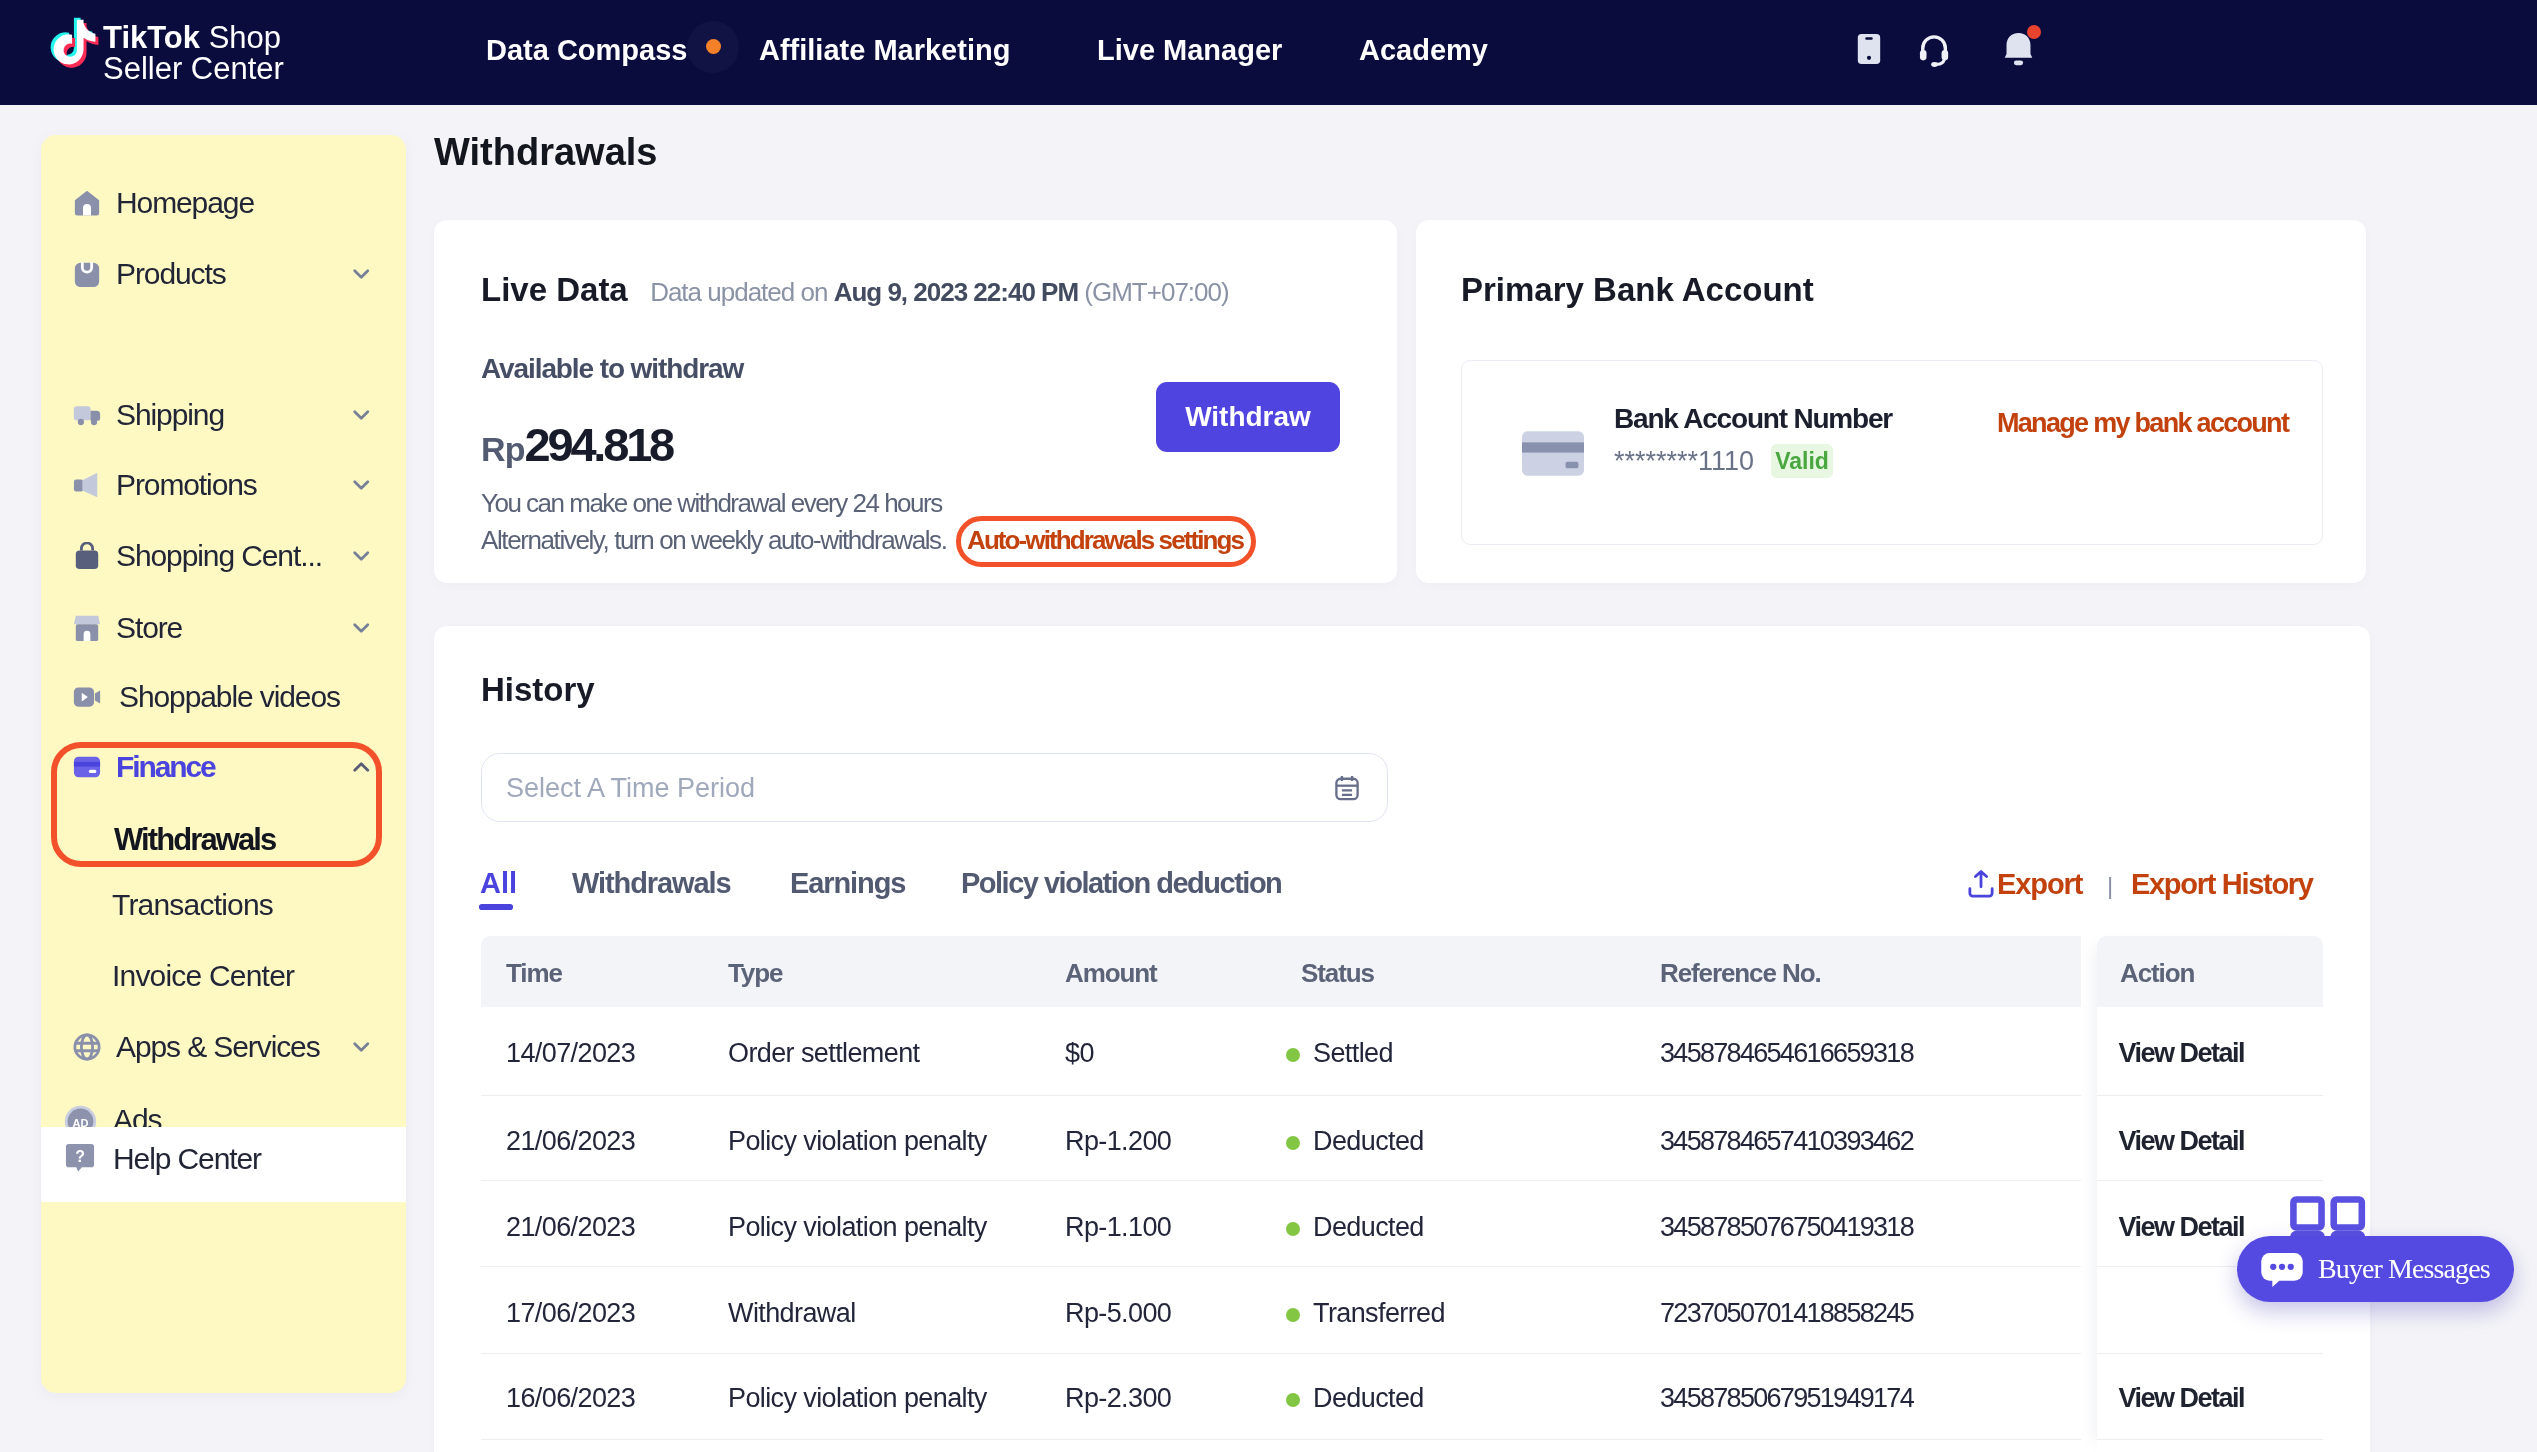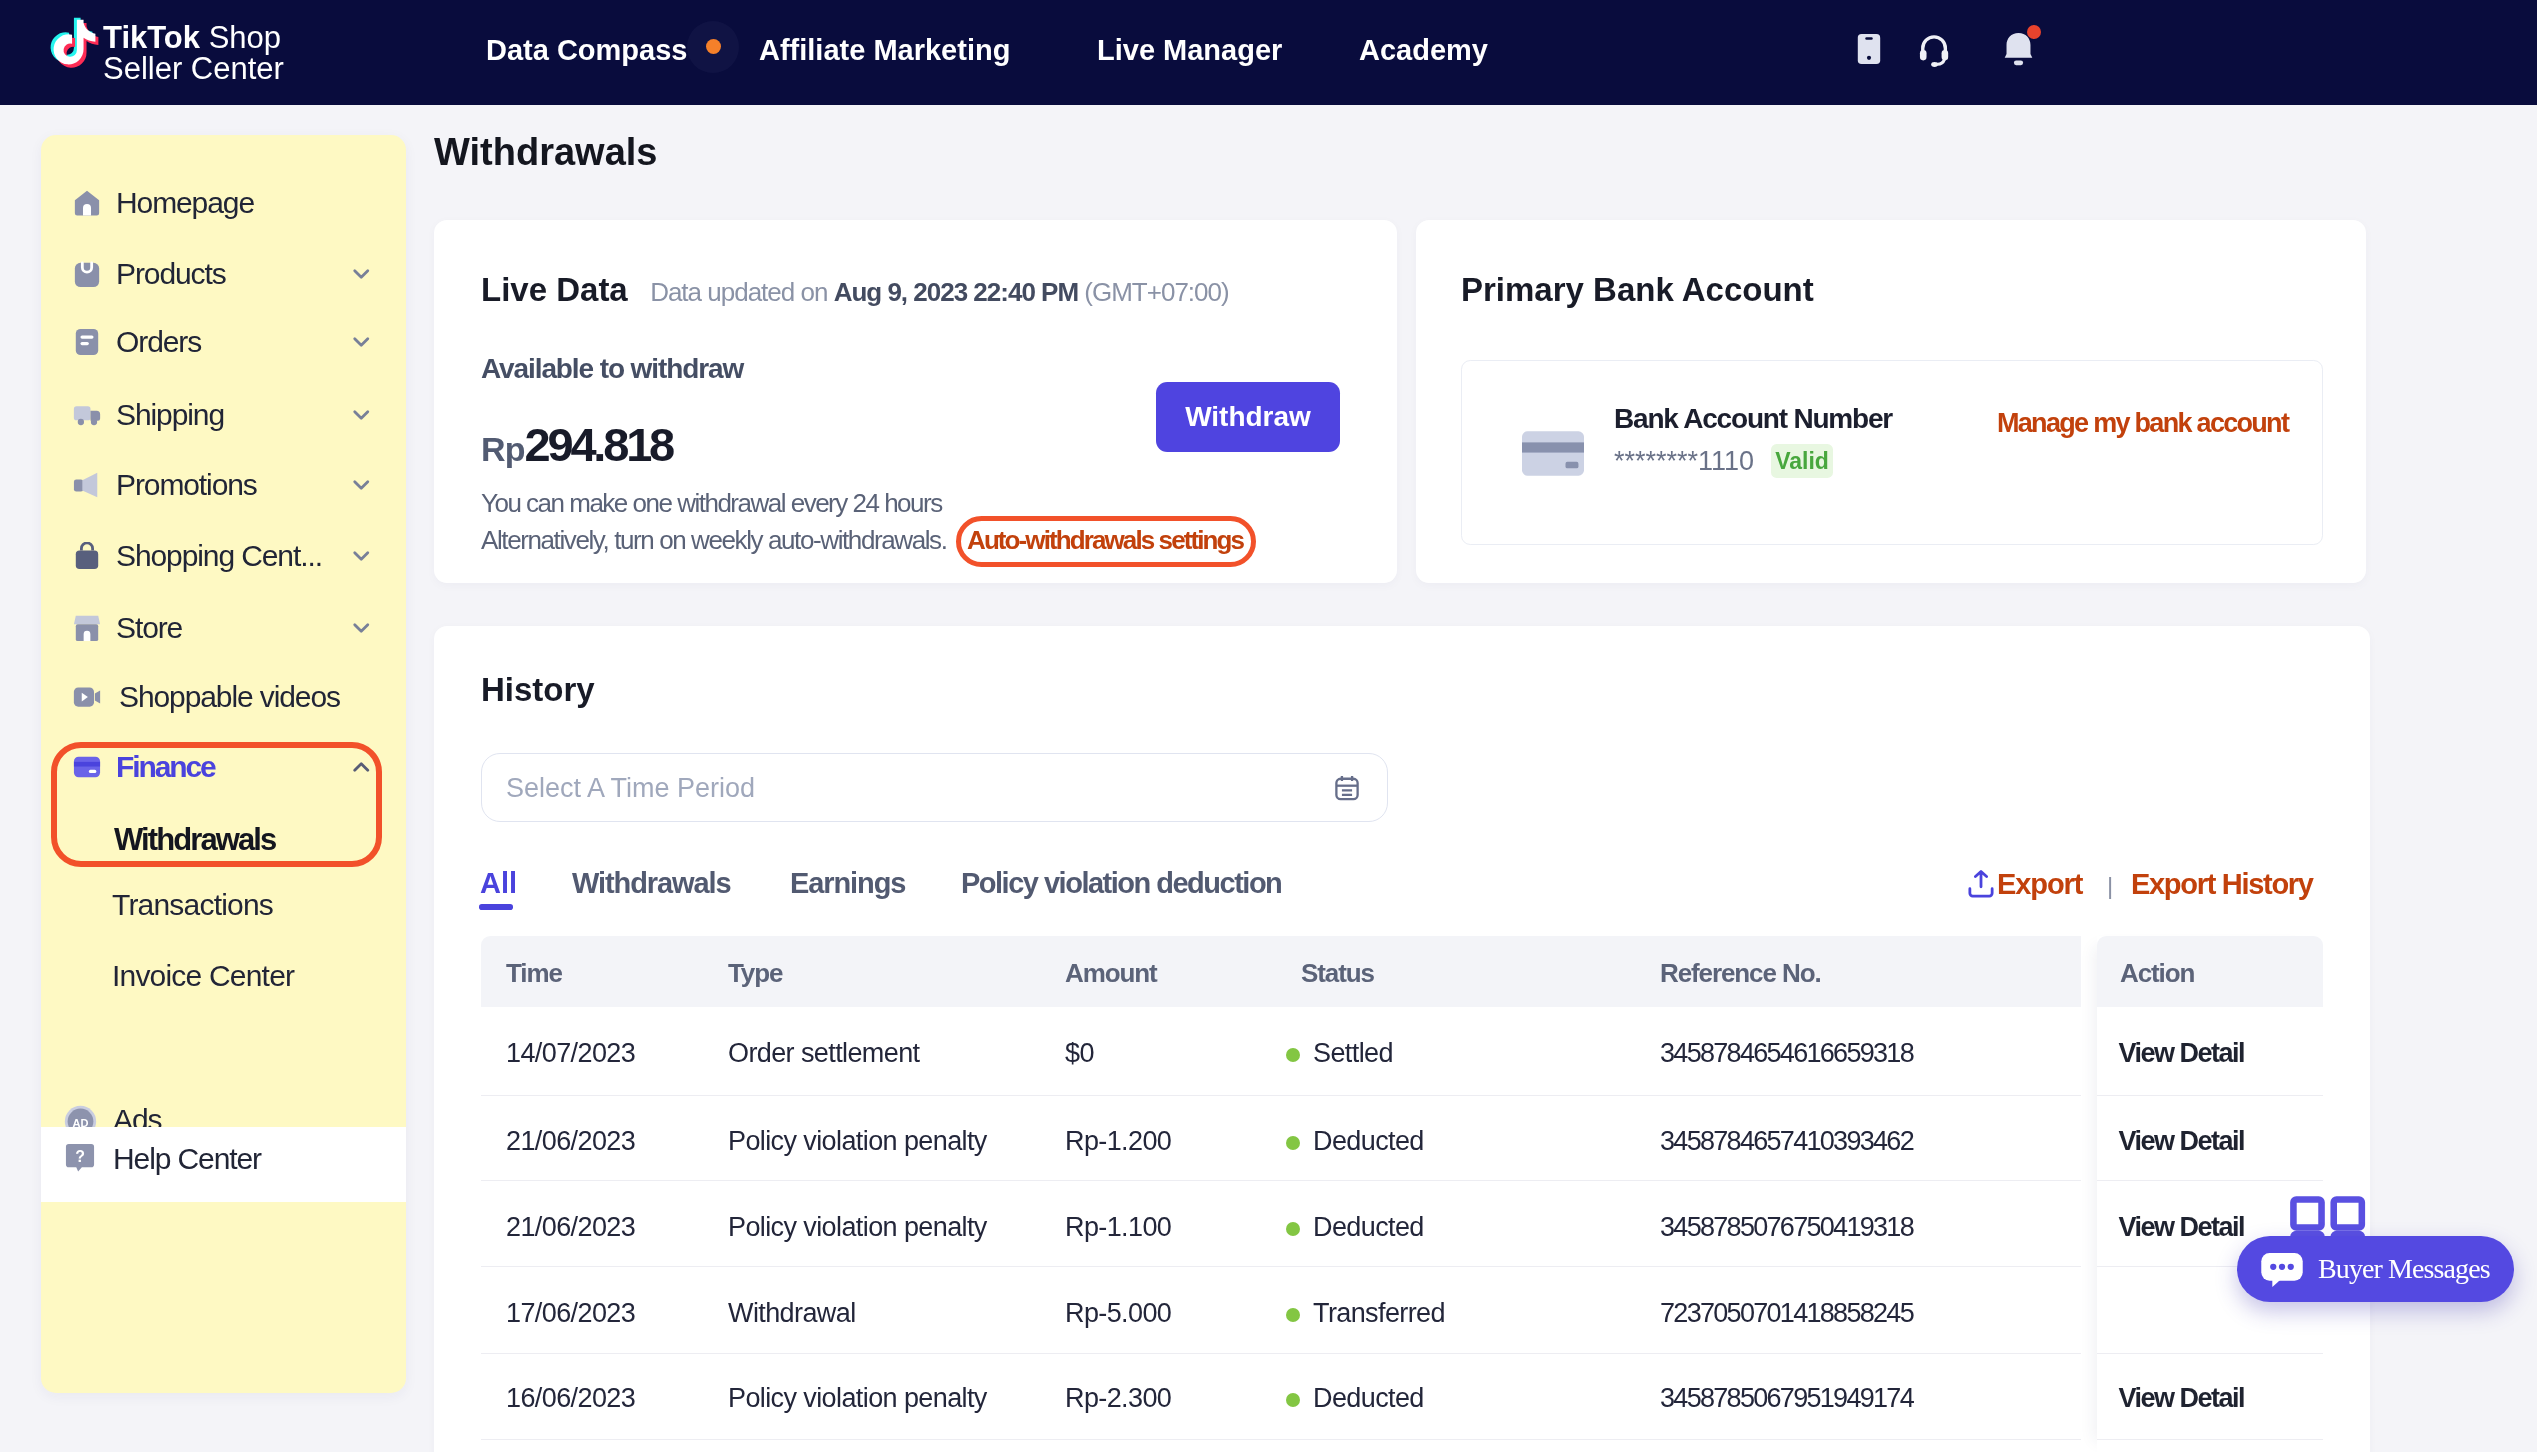--- a/index.html
+++ b/index.html
@@ -99,31 +99,20 @@
     <div class="mi" style="top:103px;">
       <svg class="ic" viewBox="0 0 30 30">
           <rect x="2" y="3" width="26" height="26" rx="6" fill="#8a90aa"></rect>
           <path d="M10 3 L10 8 a5 5 0 0 0 10 0 L20 3" fill="none" stroke="#fff" stroke-width="3" stroke-linecap="round"></path>
         </svg>
       <div class="lb">Products</div>
       <svg class="ch chev" viewBox="0 0 22 22">
           <path d="M4 7.5 L11 14.5 L18 7.5" fill="none" stroke="#788098" stroke-width="3" stroke-linecap="round" stroke-linejoin="round"></path>
         </svg>
     </div>
-    <div class="mi" style="top:171px;">
-      <svg class="ic" viewBox="0 0 30 30">
-          <rect x="3" y="1" width="24" height="28" rx="5" fill="#8a90aa"></rect>
-          <rect x="8" y="8" width="14" height="3.4" rx="1.7" fill="#fff"></rect>
-          <rect x="8" y="15" width="9" height="3.4" rx="1.7" fill="#fff"></rect>
-        </svg>
-      <div class="lb">Orders</div>
-      <svg class="ch chev" viewBox="0 0 22 22">
-          <path d="M4 7.5 L11 14.5 L18 7.5" fill="none" stroke="#788098" stroke-width="3" stroke-linecap="round" stroke-linejoin="round"></path>
-        </svg>
-    </div>
     <div class="mi" style="top:314px;">
       <svg class="ic" viewBox="0 0 30 30">
           <rect x="1" y="9" width="10" height="13" rx="2.5" fill="#8a90aa"></rect>
           <path d="M10 10 L26 2 L26 28 L10 21 Z" fill="#c3c8da"></path>
         </svg>
       <div class="lb">Promotions</div>
       <svg class="ch chev" viewBox="0 0 22 22">
           <path d="M4 7.5 L11 14.5 L18 7.5" fill="none" stroke="#788098" stroke-width="3" stroke-linecap="round" stroke-linejoin="round"></path>
         </svg>
     </div>
@@ -175,20 +164,31 @@
           <rect x="17" y="18" width="8" height="3.4" rx="1.7" fill="#fff"></rect>
         </svg>
       <div class="lb" style="font-weight:bold; color:#4a43dd; letter-spacing:-2.1px;">Finance</div>
       <svg class="ch chev" viewBox="0 0 22 22">
           <path d="M4 14.5 L11 7.5 L18 14.5" fill="none" stroke="#585d75" stroke-width="3" stroke-linecap="round" stroke-linejoin="round"></path>
         </svg>
     </div>
     <div class="sub" style="left:73px; top:687px; font-weight:bold; color:#14161f; letter-spacing:-1.9px; font-size:31px;">Withdrawals</div>
     <div class="sub" style="top:753px;">Transactions</div>
     <div class="sub" style="top:824px;">Invoice Center</div>
+    <div class="mi" style="top:876px;">
+      <svg class="ic" viewBox="0 0 30 30">
+          <circle cx="15" cy="15" r="13" fill="none" stroke="#8a90aa" stroke-width="3"></circle>
+          <ellipse cx="15" cy="15" rx="6" ry="13" fill="none" stroke="#8a90aa" stroke-width="3"></ellipse>
+          <path d="M2.5 11 L27.5 11 M2.5 19 L27.5 19" stroke="#8a90aa" stroke-width="3" fill="none"></path>
+        </svg>
+      <div class="lb">Apps &amp; Services</div>
+      <svg class="ch chev" viewBox="0 0 22 22">
+          <path d="M4 7.5 L11 14.5 L18 7.5" fill="none" stroke="#788098" stroke-width="3" stroke-linecap="round" stroke-linejoin="round"></path>
+        </svg>
+    </div>
 
     <div class="mi" style="top:947px; height:71px; overflow:visible;"></div>
     <div style="position:absolute; left:0; top:968px; width:365px; height:24px; overflow:hidden;">
       <svg style="position:absolute; left:22.4px; top:0.9px;" width="35" height="35" viewBox="0 0 38 38">
           <circle cx="19" cy="19" r="17" fill="#c9cde0"></circle>
           <circle cx="19" cy="19" r="14" fill="#8d93ad"></circle>
           <text x="19" y="25" text-anchor="middle" font-family="Liberation Sans, sans-serif" font-weight="bold" font-size="12" fill="#fff">AD</text>
         </svg>
       <div style="position:absolute; left:72px; top:0px; font-size:30px; letter-spacing:-1.1px; color:#212536;">Ads</div>
     </div>

